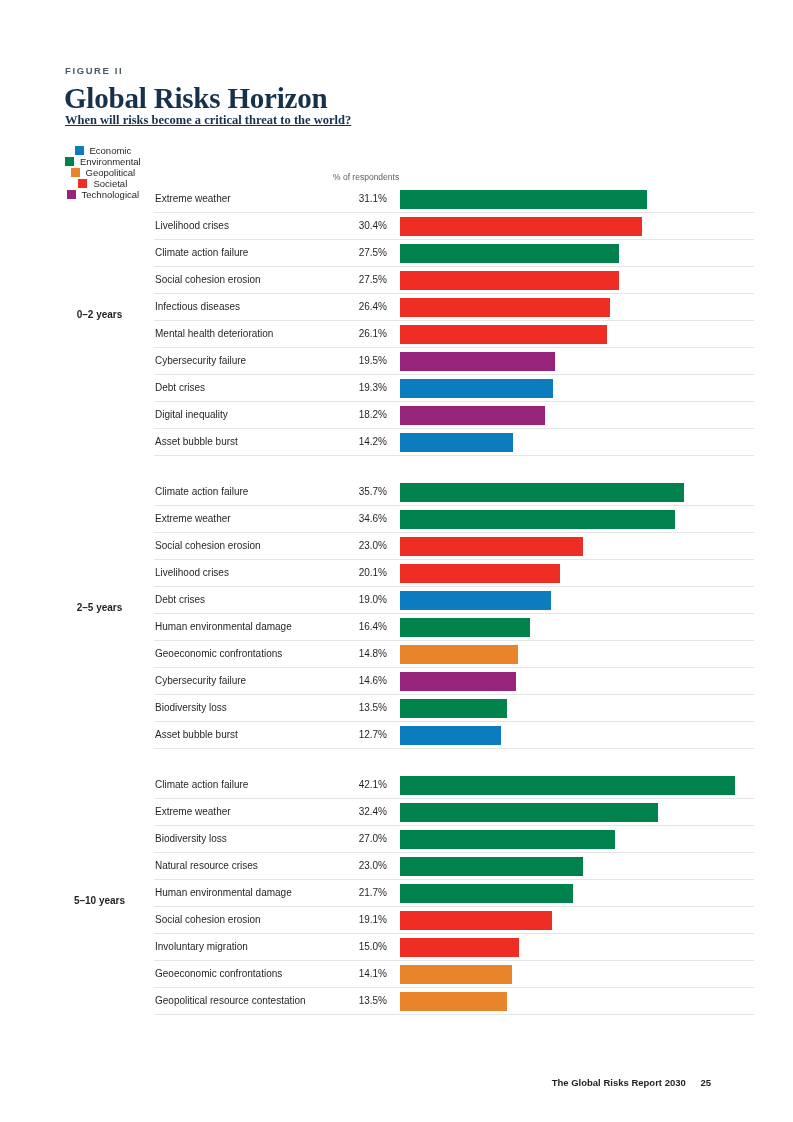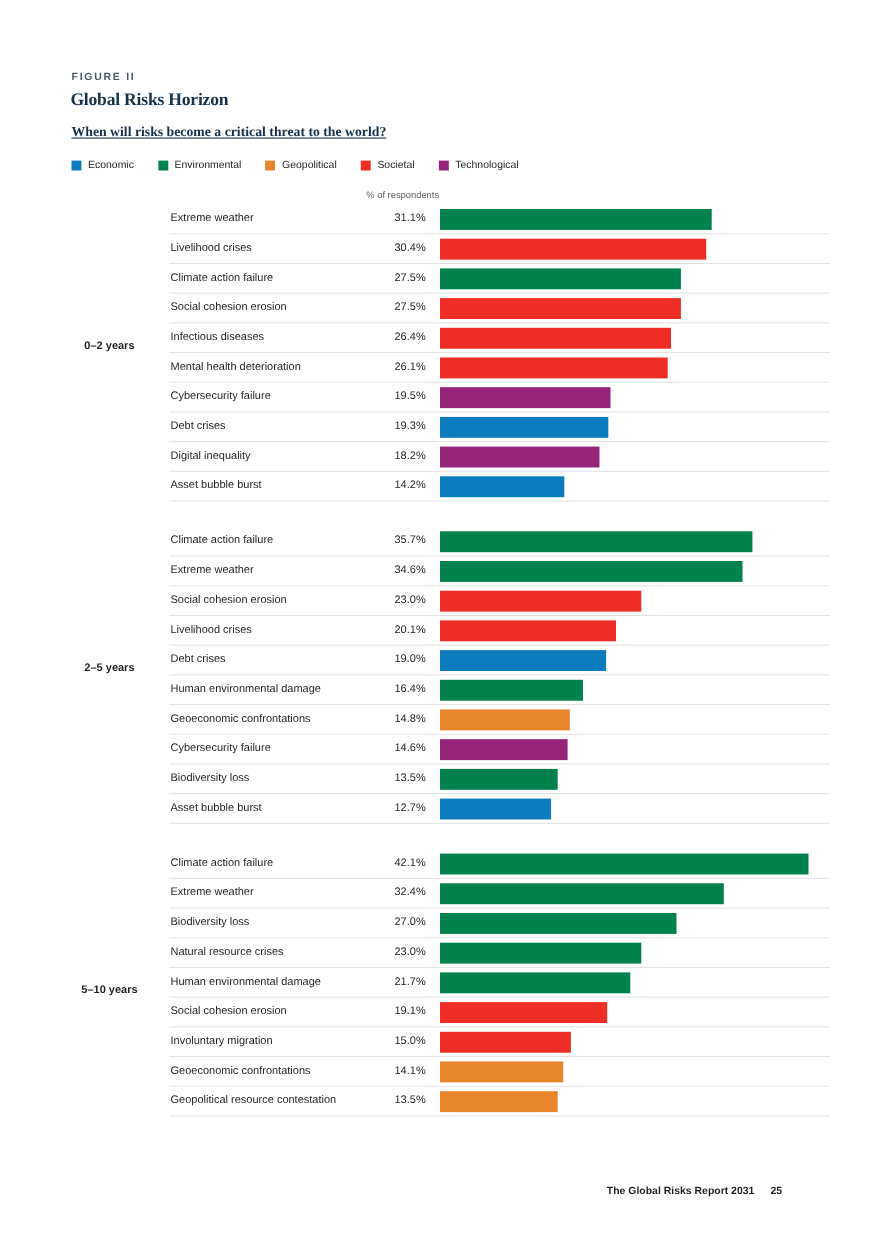--- a/index.html
+++ b/index.html
@@ -31,21 +31,21 @@
     font-size: 9.5px;
     letter-spacing: 1.6px;
     font-weight: 600;
     color: #4a5a66;
   }
   .fig-title {
     position: absolute;
     left: 64px;
     top: 82px;
     font-family: "Liberation Serif", serif;
-    font-size: 16px;
+    font-size: 29px;
     font-weight: bold;
     color: #16314b;
     letter-spacing: -0.2px;
   }
   .fig-subtitle {
     position: absolute;
     left: 65px;
     top: 113px;
     font-family: "Liberation Serif", serif;
     font-size: 12.5px;
@@ -54,20 +54,21 @@
     text-decoration: underline;
   }
 
   
   .legend {
     position: absolute;
     left: 65px;
     top: 145px;
     display: flex;
     align-items: center;
+    flex-direction: column;
   }
   .legend-item {
     display: flex;
     align-items: center;
     margin-right: 22px;
   }
   .legend-swatch {
     width: 9px;
     height: 9px;
     margin-right: 6px;
@@ -379,17 +380,17 @@
             <div class="row-rule"></div>
             <div class="row-name">Geopolitical resource contestation</div>
             <div class="row-value">13.5%</div>
             <div class="row-bar" style="width: 107.325px; background: rgb(232, 132, 42);"></div>
           </div>
         </div>
       </div>
     </div>
 
   <div class="footer">
-    <span>The Global Risks Report 2031</span>
+    <span>The Global Risks Report 2030</span>
     <span class="footer-page">25</span>
   </div>
 
 </div>
 
 </body></html>

